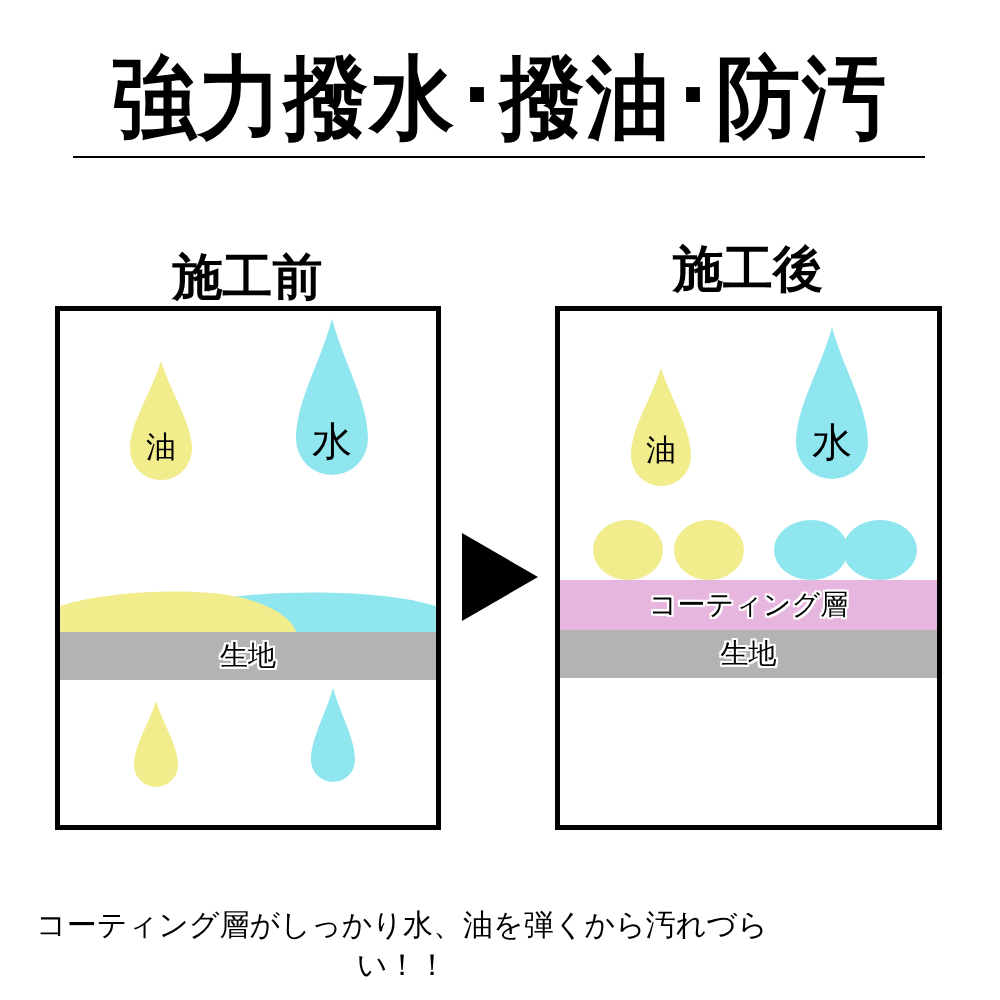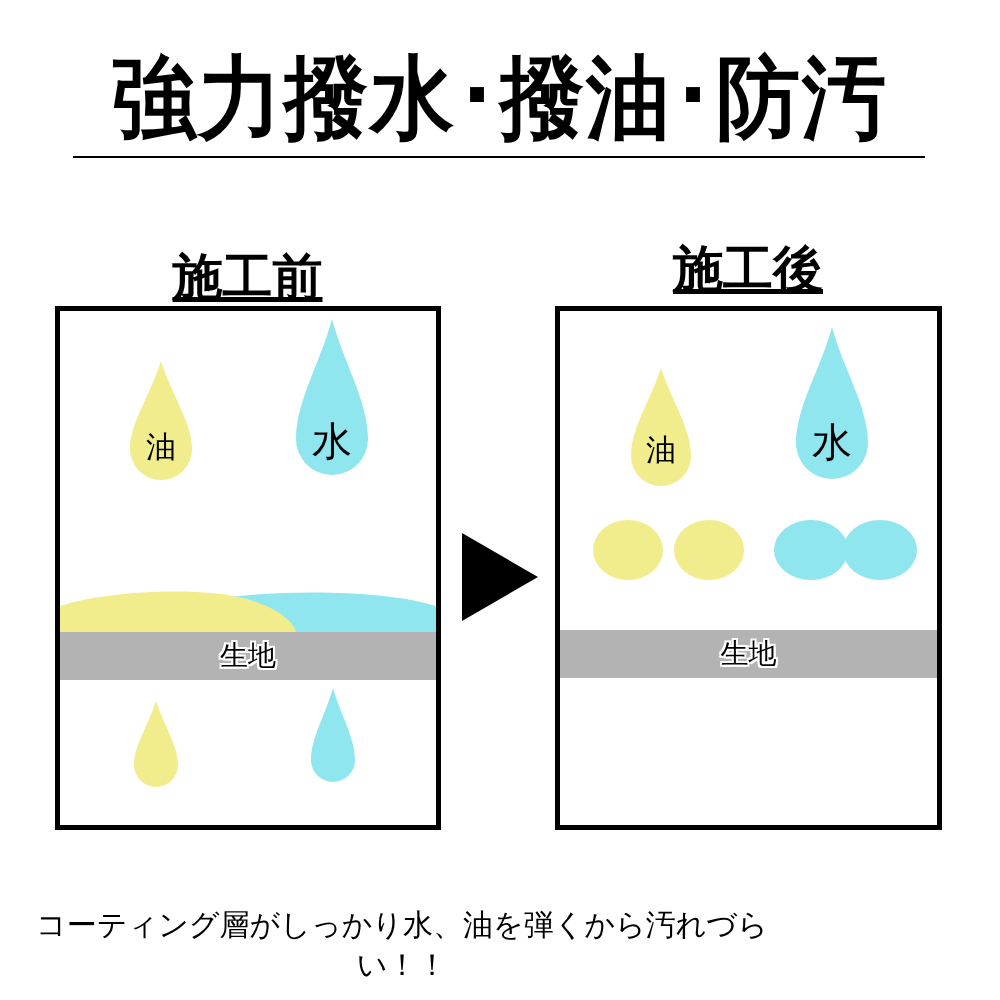--- a/index.html
+++ b/index.html
@@ -2,21 +2,21 @@
 <html><head>
   <meta charset="utf-8">
   <style>
     html, body { margin: 0; padding: 0; background: #ffffff; }
     body { width: 1000px; height: 1000px; position: relative; overflow: hidden;
            font-family: "DejaVu Sans", "Liberation Sans", sans-serif; color: #000; }
     .abs { position: absolute; }
     .title { left: 0; width: 1000px; top: 48px; text-align: center; font-size: 84px;
              font-weight: bold; letter-spacing: 2px; line-height: 100px; transform: scaleY(1.08); }
     .divider { left: 73px; top: 156px; width: 852px; height: 2px; background: #000; }
-    .panel-heading { font-size: 50px; font-weight: bold; text-align: center; line-height: 60px; text-decoration: underline; }
+    .panel-heading { font-size: 50px; font-weight: bold; text-align: center; line-height: 60px; }
     .panel { border: 5px solid #000; box-sizing: border-box; background: #fff; overflow: hidden; }
     .band { position: absolute; left: 0; right: 0; display: flex; align-items: center; justify-content: center;
             font-size: 28px; color: #000;
             text-shadow: -2px -2px 0 #fff, 2px -2px 0 #fff, -2px 2px 0 #fff, 2px 2px 0 #fff,
                          0 -2px 0 #fff, 0 2px 0 #fff, -2px 0 0 #fff, 2px 0 0 #fff; }
     .drop-label { position: absolute; left: 0; right: 0; text-align: center; color: #000; }
     .arrow { left: 462px; top: 533px; width: 0; height: 0;
              border-top: 44px solid transparent; border-bottom: 44px solid transparent;
              border-left: 76px solid #000; }
     .caption { left: 0; width: 804px; top: 905px; text-align: center; font-size: 30px; line-height: 40px; }
@@ -86,19 +86,22 @@
       <path d="M36 0 C 48 44, 72 80, 72 116 A 36 36 0 0 1 0 116 C 0 80, 24 44, 36 0 Z" fill="#8fe6ef"></path>
     </svg>
     <div class="drop-label" style="top:88px; font-size:40px;">水</div>
   </div>
 
   <div class="abs" style="left:33px; top:209px; width:70px; height:60px; border-radius:50%; background:#f1ec8c;"></div>
   <div class="abs" style="left:114px; top:209px; width:70px; height:60px; border-radius:50%; background:#f1ec8c;"></div>
   <div class="abs" style="left:214px; top:209px; width:74px; height:60px; border-radius:50%; background:#8fe6ef;"></div>
   <div class="abs" style="left:283px; top:209px; width:74px; height:60px; border-radius:50%; background:#8fe6ef;"></div>
 
+  <div class="band" style="top:269px; height:50px; background:#e7b6df;">
+    <span>コーティング層</span>
+  </div>
 
   <div class="band" style="top:319px; height:48px; background:#b3b3b3;">
     <span>生地</span>
   </div>
 </div>
 
 <div class="abs caption">コーティング層がしっかり水、油を弾くから汚れづらい！！</div>
 
 </body></html>

